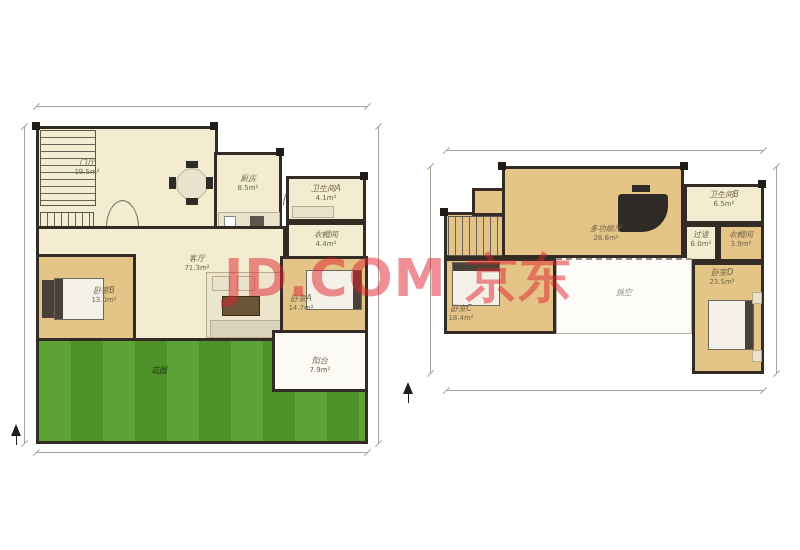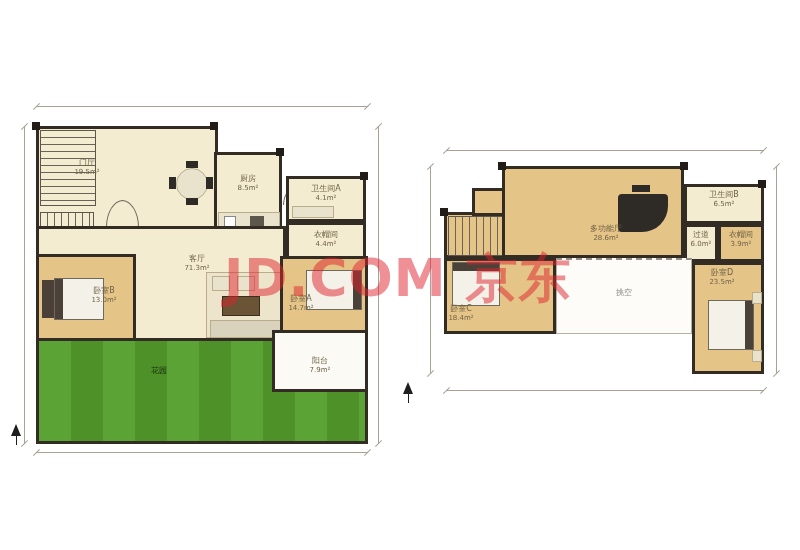--- a/index.html
+++ b/index.html
@@ -8,21 +8,21 @@
   .abs{position:absolute;box-sizing:border-box;}
   
   .room{position:absolute;box-sizing:border-box;border:3px solid #332c24;}
   .cream{background:#f3ecd1;}
   .wood{background:#e5c488;}
   .white{background:#fbfaf5;}
   .void{background:#fdfcf9;border:1px solid #b8b0a2;border-top:2px dashed #9a9186;}
   .garden{background:repeating-linear-gradient(90deg,#5ba334 0 32px,#4e9129 32px 64px);}
   
   .rl{position:absolute;text-align:center;color:#6f6246;line-height:1.2;z-index:20;}
-  .rl .n{display:block;font-size:8px;}
+  .rl .n{display:block;font-size:8px;font-style:italic;}
   .rl .a{display:block;font-size:7px;}
   .rl.dark{color:#17320c;}
   .rl.gray{color:#8e8b83;}
   
   .stairs-h{position:absolute;border:1px solid #5d564b;background:
     repeating-linear-gradient(180deg,rgba(0,0,0,0) 0 6px,#6b6359 6px 7px);}
   .stairs-v{position:absolute;border:1px solid #5d564b;background:
     repeating-linear-gradient(90deg,rgba(0,0,0,0) 0 6px,#6b6359 6px 7px);}
   .bed{position:absolute;background:#f4f1e9;border:1px solid #6f685c;}
   .bed .hb{position:absolute;background:#4a4238;}

